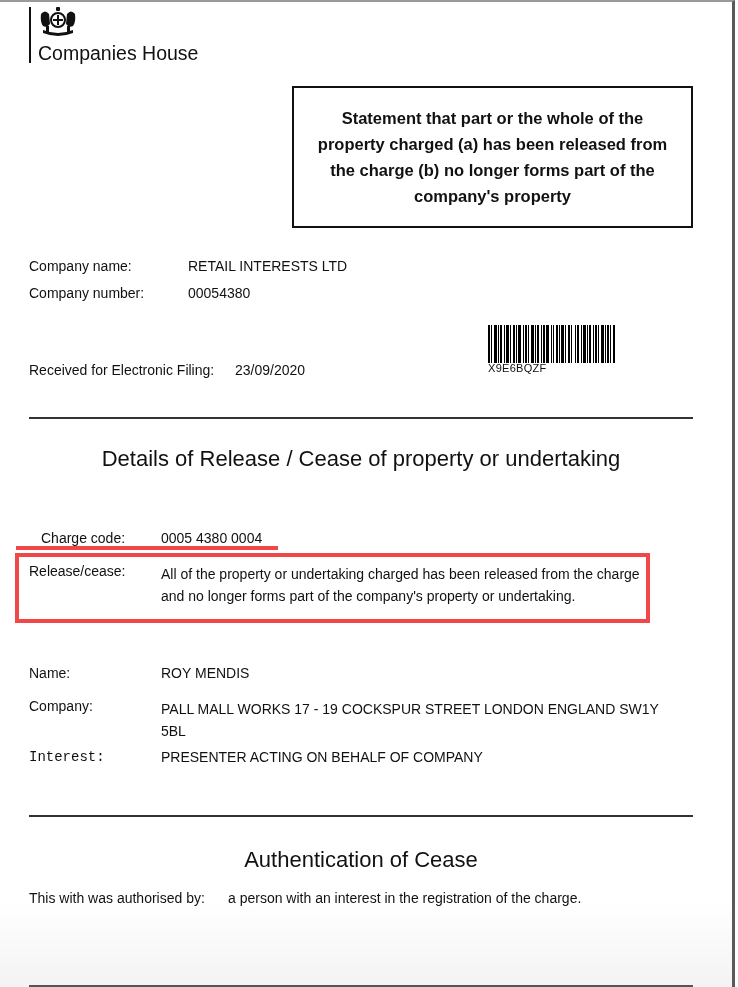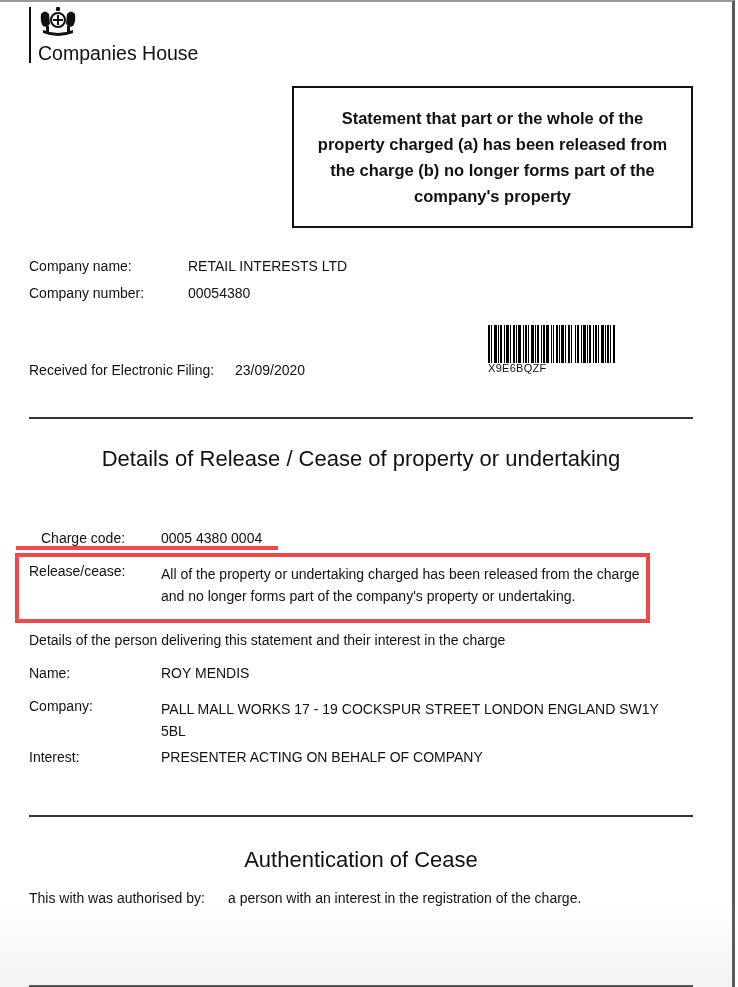--- a/index.html
+++ b/index.html
@@ -169,29 +169,28 @@
   <div class="abs section-title" style="top:444px;">Details of Release / Cease of property or undertaking</div>
 
   <div class="abs lbl" style="left:41px; top:528px;">Charge code:</div>
   <div class="abs val" style="left:161px; top:528px;">0005 4380 0004</div>
   <div class="abs red-underline"></div>
 
   <div class="abs red-box"></div>
   <div class="abs lbl" style="left:29px; top:561px;">Release/cease:</div>
   <div class="abs val multiline" style="left:161px; top:561px; width:482px;">All of the property or undertaking charged has been released from the charge and no longer forms part of the company's property or undertaking.</div>
 
-  <div class="abs lbl" style="left:29px; top:630px;">Details of the person delivering this statement and their interest in the charge</div>
 
   <div class="abs lbl" style="left:29px; top:663px;">Name:</div>
   <div class="abs val" style="left:161px; top:663px;">ROY MENDIS</div>
 
   <div class="abs lbl" style="left:29px; top:696px;">Company:</div>
   <div class="abs val multiline" style="left:161px; top:696px; width:510px;">PALL MALL WORKS 17 - 19 COCKSPUR STREET LONDON ENGLAND SW1Y 5BL</div>
 
-  <div class="abs lbl" style="left:29px; top:747px;">Interest:</div>
+  <div class="abs lbl" style="left:29px; top:747px;font-family:Liberation Mono, monospace;">Interest:</div>
   <div class="abs val" style="left:161px; top:747px;">PRESENTER ACTING ON BEHALF OF COMPANY</div>
 
   <div class="abs hr" style="top:813px;"></div>
 
   <div class="abs section-title" style="top:845px;">Authentication of Cease</div>
   <div class="abs lbl" style="left:29px; top:888px;">This with was authorised by:</div>
   <div class="abs val" style="left:228px; top:888px;">a person with an interest in the registration of the charge.</div>
 
   <div class="abs hr" style="top:983px; background:#555;"></div>
 </div>

